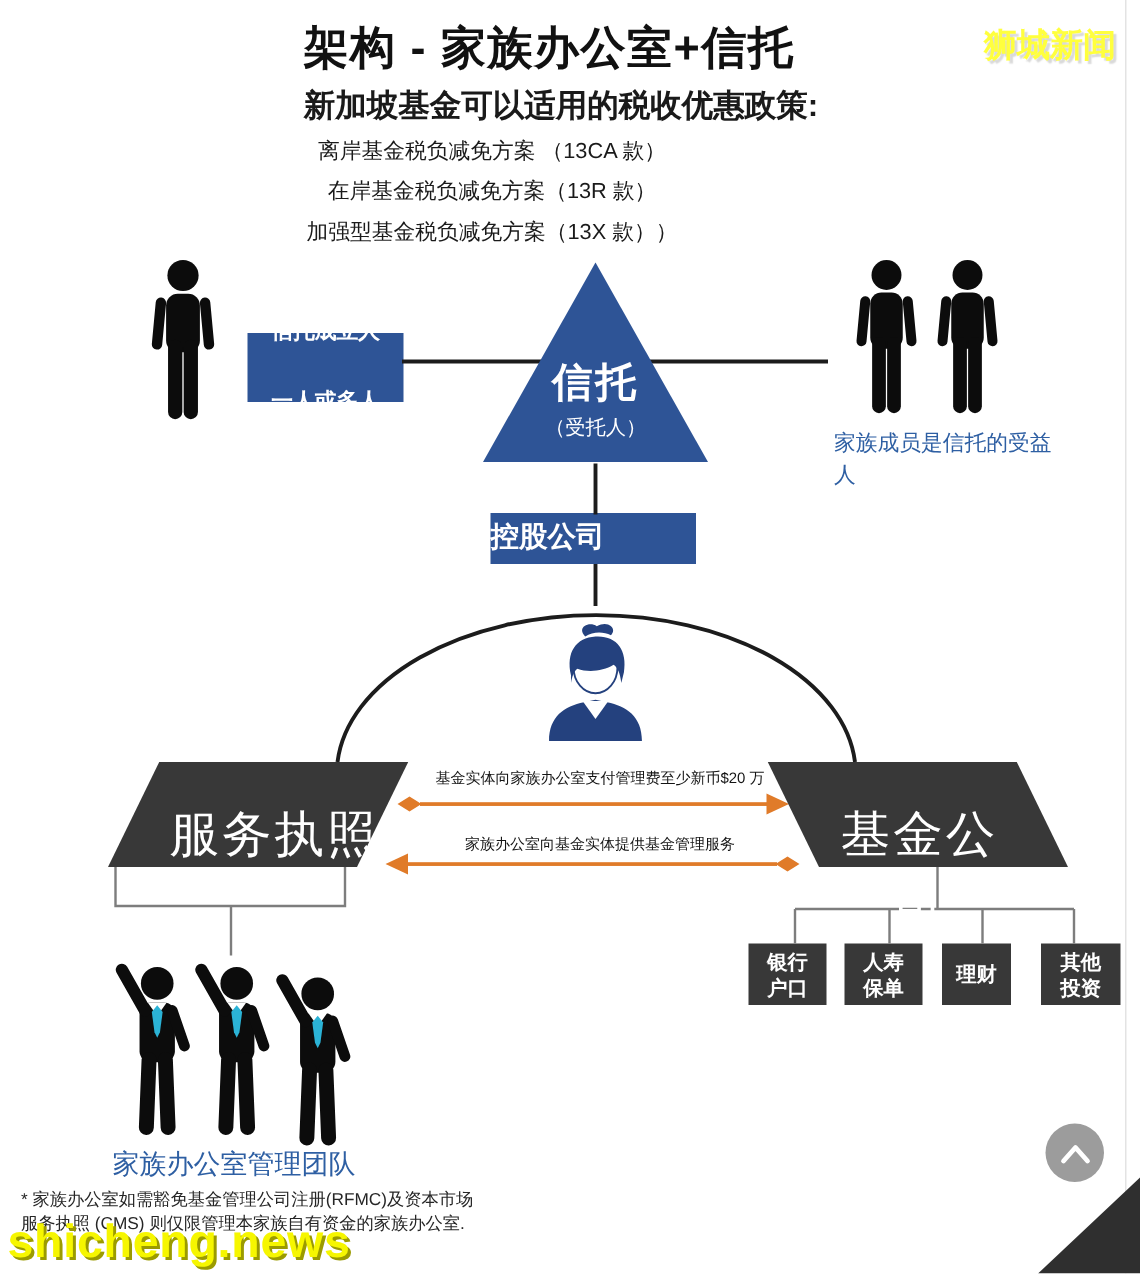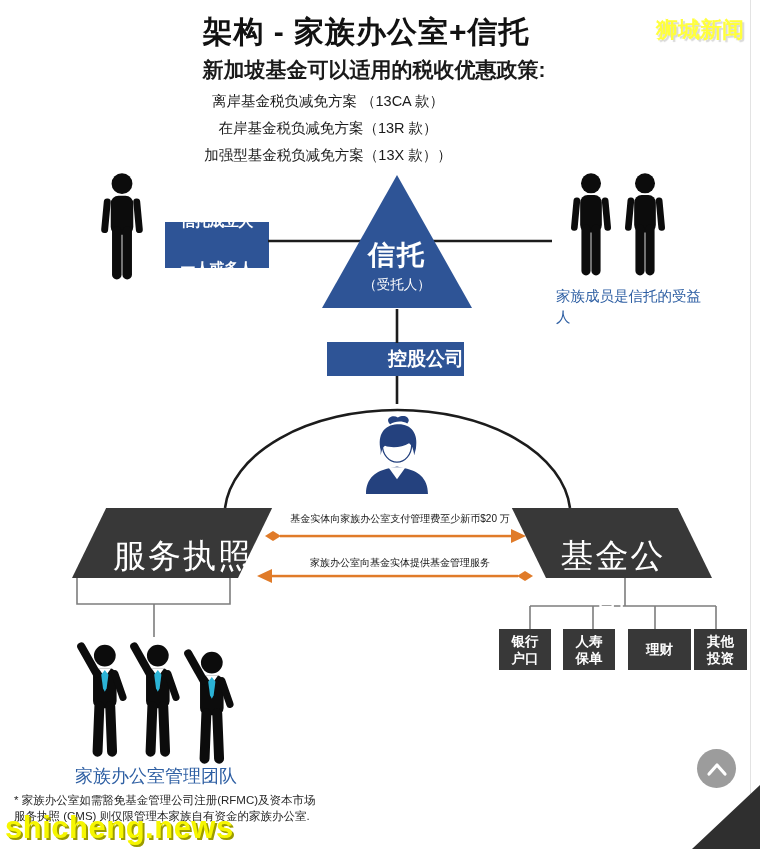--- a/index.html
+++ b/index.html
@@ -13,21 +13,21 @@
   .subtitle{top:56px;left:0;width:760px;font-size:21px;font-weight:600;color:#1a1a1a;transform:translateX(-6px);}
   .policies{top:88px;left:0;width:656px;font-size:14.5px;line-height:27px;color:#1a1a1a;}
 
   .site-logo{top:15px;right:16px;font-size:22px;font-weight:bold;color:#ffff3d;text-shadow:2px 2px 1px #d9d9d9;cursor:pointer;}
   .watermark{top:810px;left:5px;font-size:31px;font-weight:bold;color:#f6f600;text-shadow:2px 2px 0 #9b9b00;letter-spacing:.5px;}
 
   .right-line{left:750px;top:0;width:1px;height:849px;background:#e3e3e3;}
 
   .blue-box{background:#2e5496;color:#fff;gap:26px;}
   .settlor-box{left:165px;top:222px;width:104px;height:46px;display:flex;flex-direction:column;justify-content:center;align-items:center;font-size:14.5px;line-height:21px;font-weight:600;}
-  .holding-box{left:327px;top:342px;width:137px;height:34px;font-size:19px;line-height:34px;font-weight:600;text-align:right;}
+  .holding-box{left:327px;top:342px;width:137px;height:34px;font-size:19px;line-height:34px;font-weight:600;text-align:left;}
 
   .triangle{left:322px;top:175px;width:0;height:0;border-left:75px solid transparent;border-right:75px solid transparent;border-bottom:133px solid #2e5496;}
   .trust-text{left:322px;top:237px;width:150px;text-align:center;color:#fff;z-index:3;}
   .trust-text .main{font-size:27px;font-weight:600;letter-spacing:2px;}
   .trust-text .sub{font-size:13.5px;margin-top:3px;}
 
   .para{background:#383838;transform-origin:50% 100%;}
   .fo-shape{left:72px;top:508px;width:166px;height:70px;transform:skewX(-26deg);}
   .fc-shape{left:546px;top:508px;width:166px;height:70px;transform:skewX(26deg);}
   .para-label{top:534px;color:#fff;font-size:33px;letter-spacing:2px;text-align:center;z-index:3;}
@@ -148,21 +148,21 @@
   <div class="abs para fc-shape icon"></div>
   <div class="abs para-label fc-label">基金公司</div>
 
   <div class="abs arrow-label fee-label">基金实体向家族办公室支付管理费至少新币$20 万</div>
   <div class="abs arrow-label service-label">家族办公室向基金实体提供基金管理服务</div>
 
   <div class="abs fund-box pre" style="left:499px;width:52px">银行
 户口</div>
   <div class="abs fund-box pre" style="left:563px;width:52px">人寿
 保单</div>
-  <div class="abs fund-box pre" style="left:628px;width:63px">理财</div>
+  <div class="abs fund-box pre" style="left:628px;width:46px">理财</div>
   <div class="abs fund-box pre" style="left:694px;width:53px">其他
 投资</div>
 
   <svg class="abs icon" style="left:74px;top:639px" width="58" height="122" viewBox="0 0 64 130">
     <g fill="#0c0c0c" stroke="#0c0c0c" stroke-linecap="round">
       <circle cx="34" cy="16" r="12" stroke="none"></circle>
       <rect x="21" y="30" width="26" height="44" rx="8" stroke="none"></rect>
       <line x1="25" y1="36" x2="8" y2="6" stroke-width="9"></line>
       <line x1="45" y1="36" x2="54" y2="62" stroke-width="8"></line>
       <line x1="28" y1="72" x2="26" y2="122" stroke-width="11"></line>

